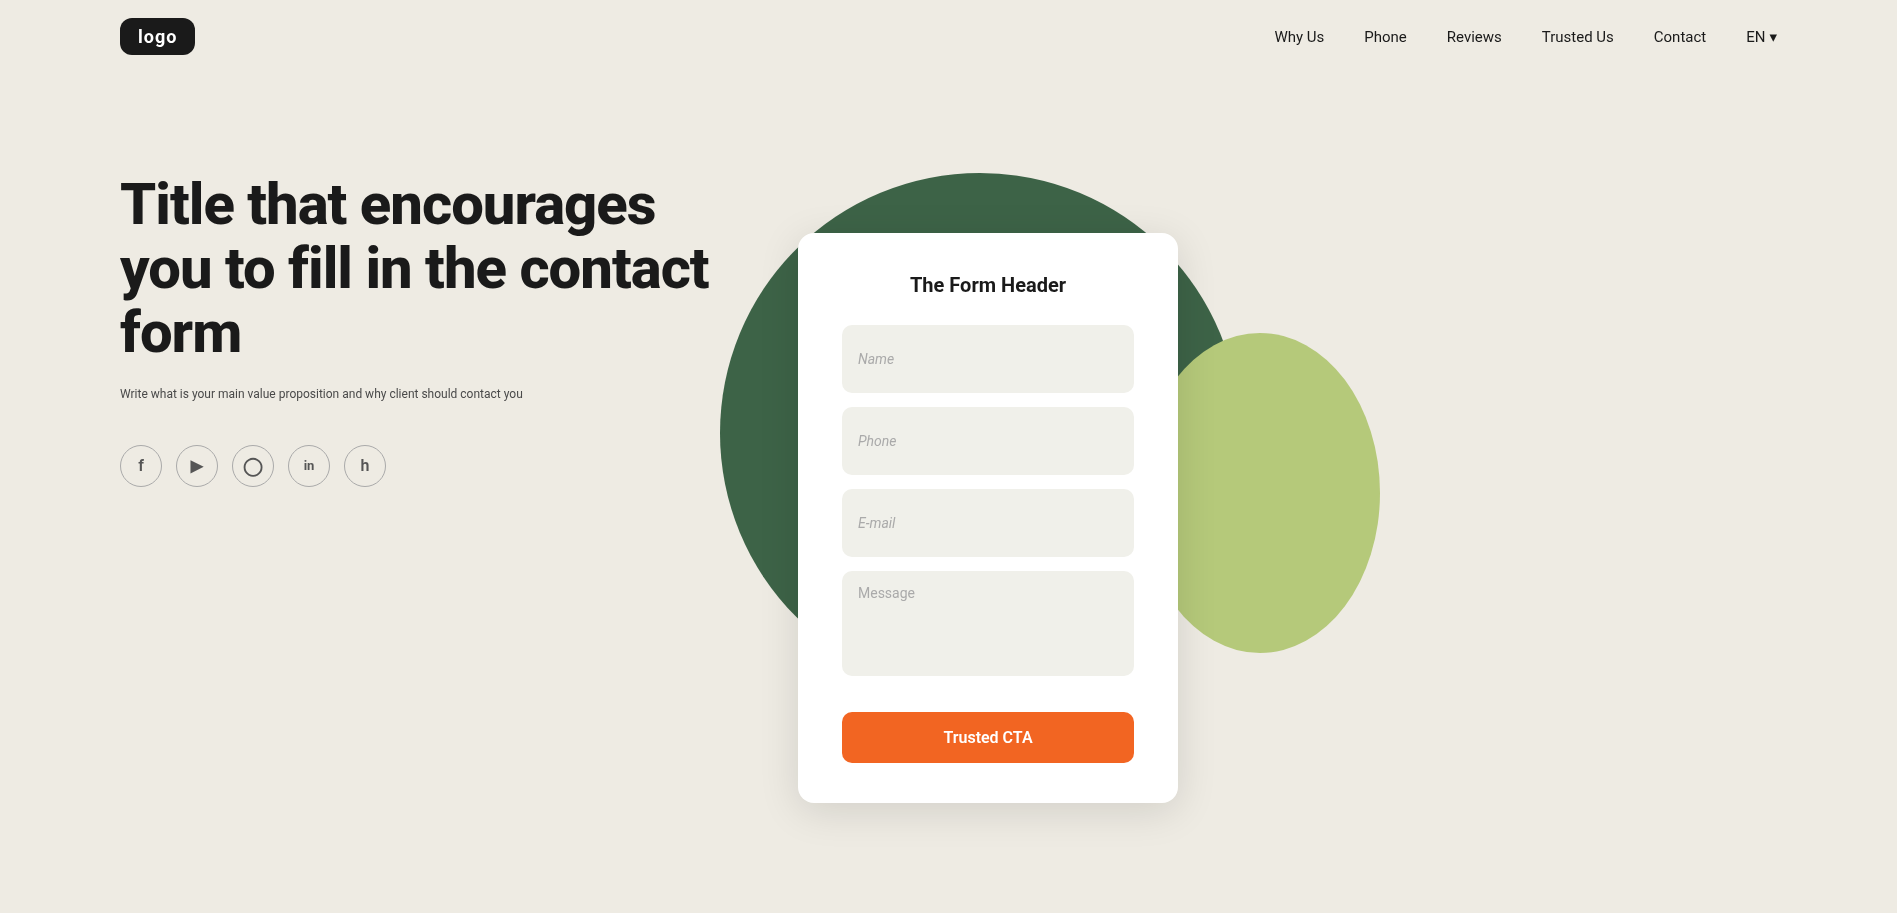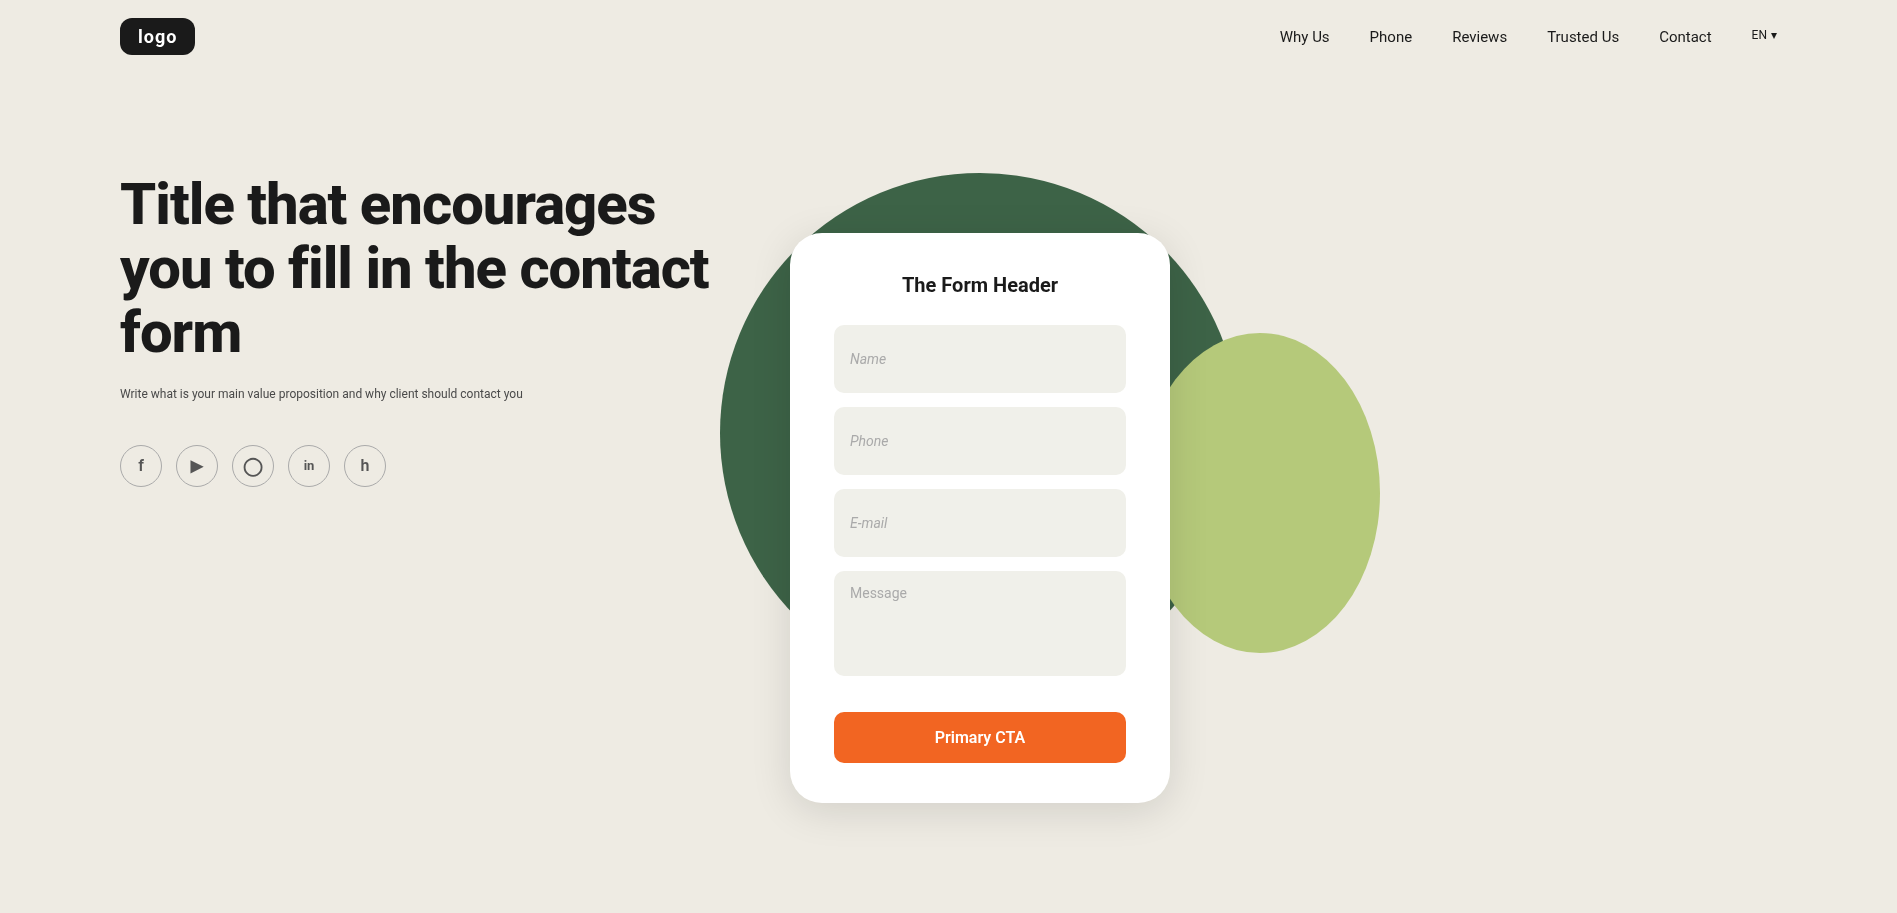--- a/index.html
+++ b/index.html
@@ -43,21 +43,21 @@
     }
 
     nav a {
       text-decoration: none;
       color: #1a1a1a;
       font-size: 15px;
       font-weight: 400;
     }
 
     .lang-selector {
-      font-size: 12px;
+      font-size: 15px;
       color: #1a1a1a;
       cursor: pointer;
       display: flex;
       align-items: center;
       gap: 4px;
     }
 
     
     .hero {
       display: flex;
@@ -153,24 +153,24 @@
       background: #b5c97a;
       top: 200px;
       right: -60px;
       z-index: 1;
     }
 
     
     .form-card {
       position: absolute;
       top: 100px;
-      left: 50px;
+      left: 58px;
       right: 20px;
       background: #fff;
-      border-radius: 32px;
+      border-radius: 16px;
       padding: 40px 44px;
       z-index: 5;
       box-shadow: 0 8px 40px rgba(0,0,0,0.12);
       width: 380px;
     }
 
     .form-header {
       font-size: 20px;
       font-weight: 700;
       color: #1a1a1a;
@@ -293,16 +293,16 @@
       </div>
 
       <div class="form-group">
         <input type="email" class="form-input" placeholder="E-mail" style="">
       </div>
 
       <div class="form-group">
         <textarea class="form-textarea" placeholder="Message" style=""></textarea>
       </div>
 
-      <button class="cta-button">Primary CTA</button>
+      <button class="cta-button">Trusted CTA</button>
     </div>
   </div>
 </section>
 
 </body></html>

